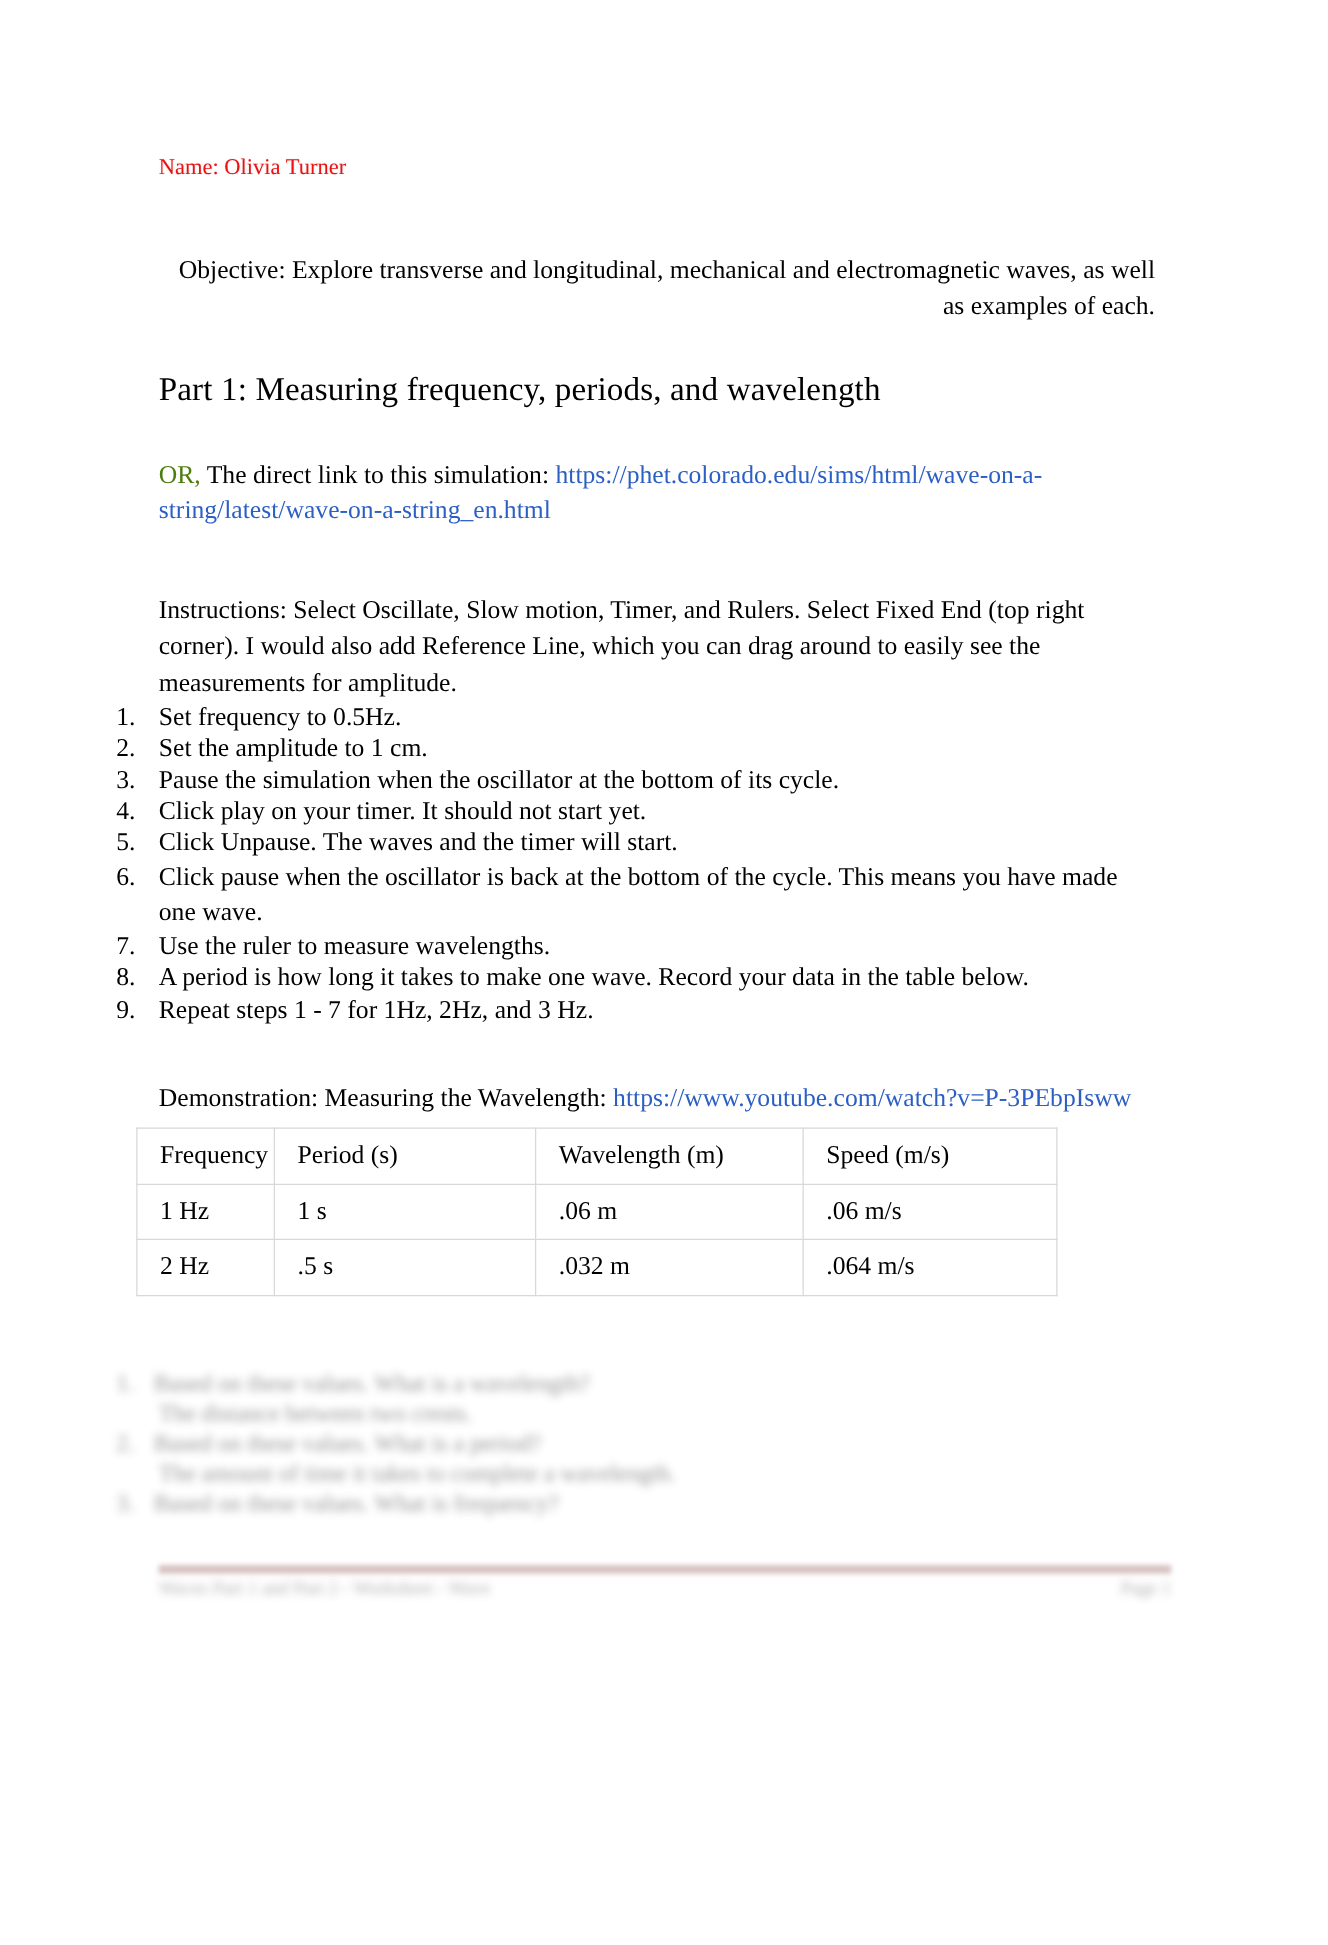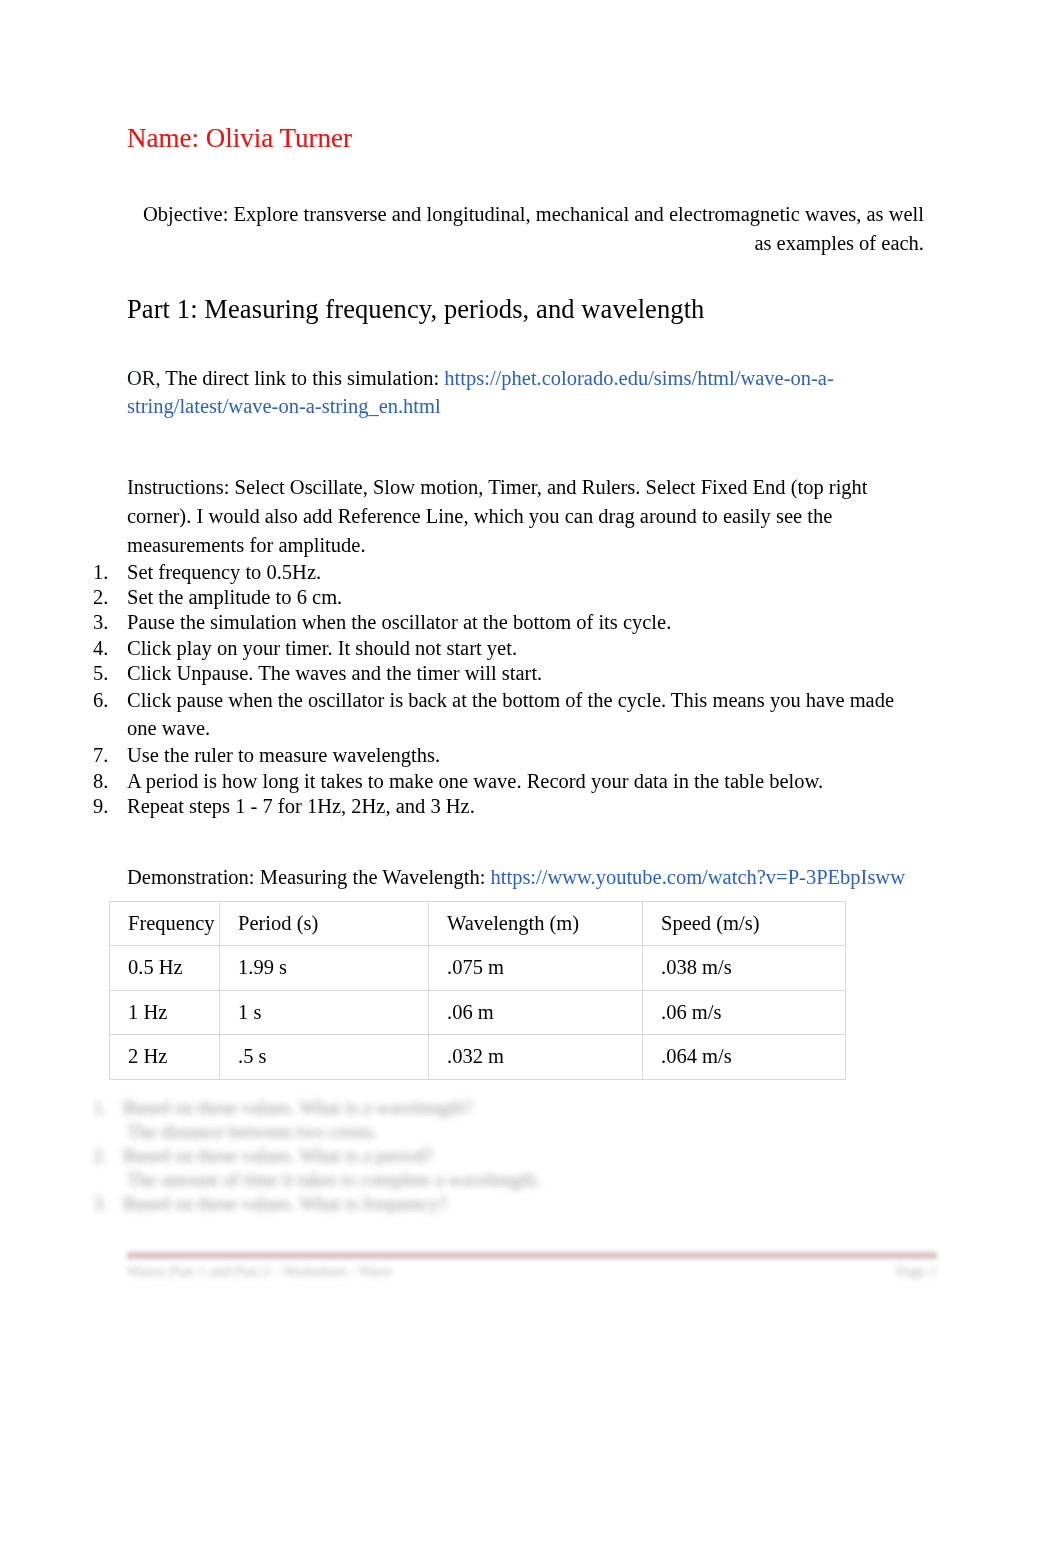--- a/index.html
+++ b/index.html
@@ -24,23 +24,23 @@
   .content {
     position: absolute;
     left: 127px;
     top: 122px;
     width: 800px;
   }
 
   
   .name-line {
     color: #ee1111;
-    font-size: 27px;
+    font-size: 18px;
     line-height: 1.25;
-    margin: 0 0 0 0;
+    margin: 0 0 13px 0;
     display: inline-block;
     filter: blur(0.18px);
     text-shadow: 0 0 1.5px rgba(200,180,180,0.55);
   }
   .name-wrap {
     margin: 0 0 44px 0;
   }
 
   
   .objective {
@@ -60,21 +60,21 @@
     letter-spacing: 0.1px;
   }
 
   
   .goto {
     font-size: 20.5px;
     line-height: 1.38;
     margin: 0 0 0 0;
     width: 790px;
   }
-  .or-red { color: #0f172a; }
+  .or-red { color: #4d7c0f; }
   .link {
     color: #2b5fc4;
     text-decoration: none;
   }
   .link-soft { filter: blur(0.12px); }
 
   
   .instructions {
     font-size: 20.5px;
     line-height: 1.42;
@@ -202,21 +202,21 @@
 
     <p class="goto">
       <br>
       <span class="or-red">OR,</span><span> The direct link to this simulation: </span><a class="link link-soft" href="#">https://phet.colorado.edu/sims/html/wave-on-a-string/latest/wave-on-a-string_en.html</a>
     </p>
 
     <p class="instructions">Instructions:   Select Oscillate, Slow motion, Timer, and Rulers. Select Fixed End (top right corner). I would also add Reference Line, which you can drag around to easily see the measurements for amplitude.</p>
 
     <ol class="steps">
       <li>Set frequency to 0.5Hz.</li>
-      <li>Set the amplitude to 6 cm.</li>
+      <li>Set the amplitude to 1 cm.</li>
       <li>Pause the simulation when the oscillator at the bottom of its cycle.</li>
       <li>Click play on your timer. It should not start yet.</li>
       <li>Click Unpause. The waves and the timer will start.</li>
       <li class="tall">Click pause when the oscillator is back at the bottom of the cycle. This means you have made one wave.</li>
       <li>Use the ruler to measure wavelengths.</li>
       <li>A period is how long it takes to make one wave.  Record your data in the table below.</li>
       <li>Repeat steps 1 - 7 for 1Hz, 2Hz, and 3 Hz.</li>
     </ol>
 
     <div class="demos">
@@ -236,26 +236,20 @@
         <thead>
           <tr>
             <th>Frequency</th>
             <th>Period (s)</th>
             <th>Wavelength (m)</th>
             <th>Speed (m/s)</th>
           </tr>
         </thead>
         <tbody>
           <tr>
-            <td>0.5 Hz</td>
-            <td>1.99 s</td>
-            <td>.075 m</td>
-            <td>.038 m/s</td>
-          </tr>
-          <tr>
             <td>1 Hz</td>
             <td>1 s</td>
             <td>.06 m</td>
             <td>.06 m/s</td>
           </tr>
           <tr>
             <td>2 Hz</td>
             <td>.5 s</td>
             <td>.032 m</td>
             <td>.064 m/s</td>

